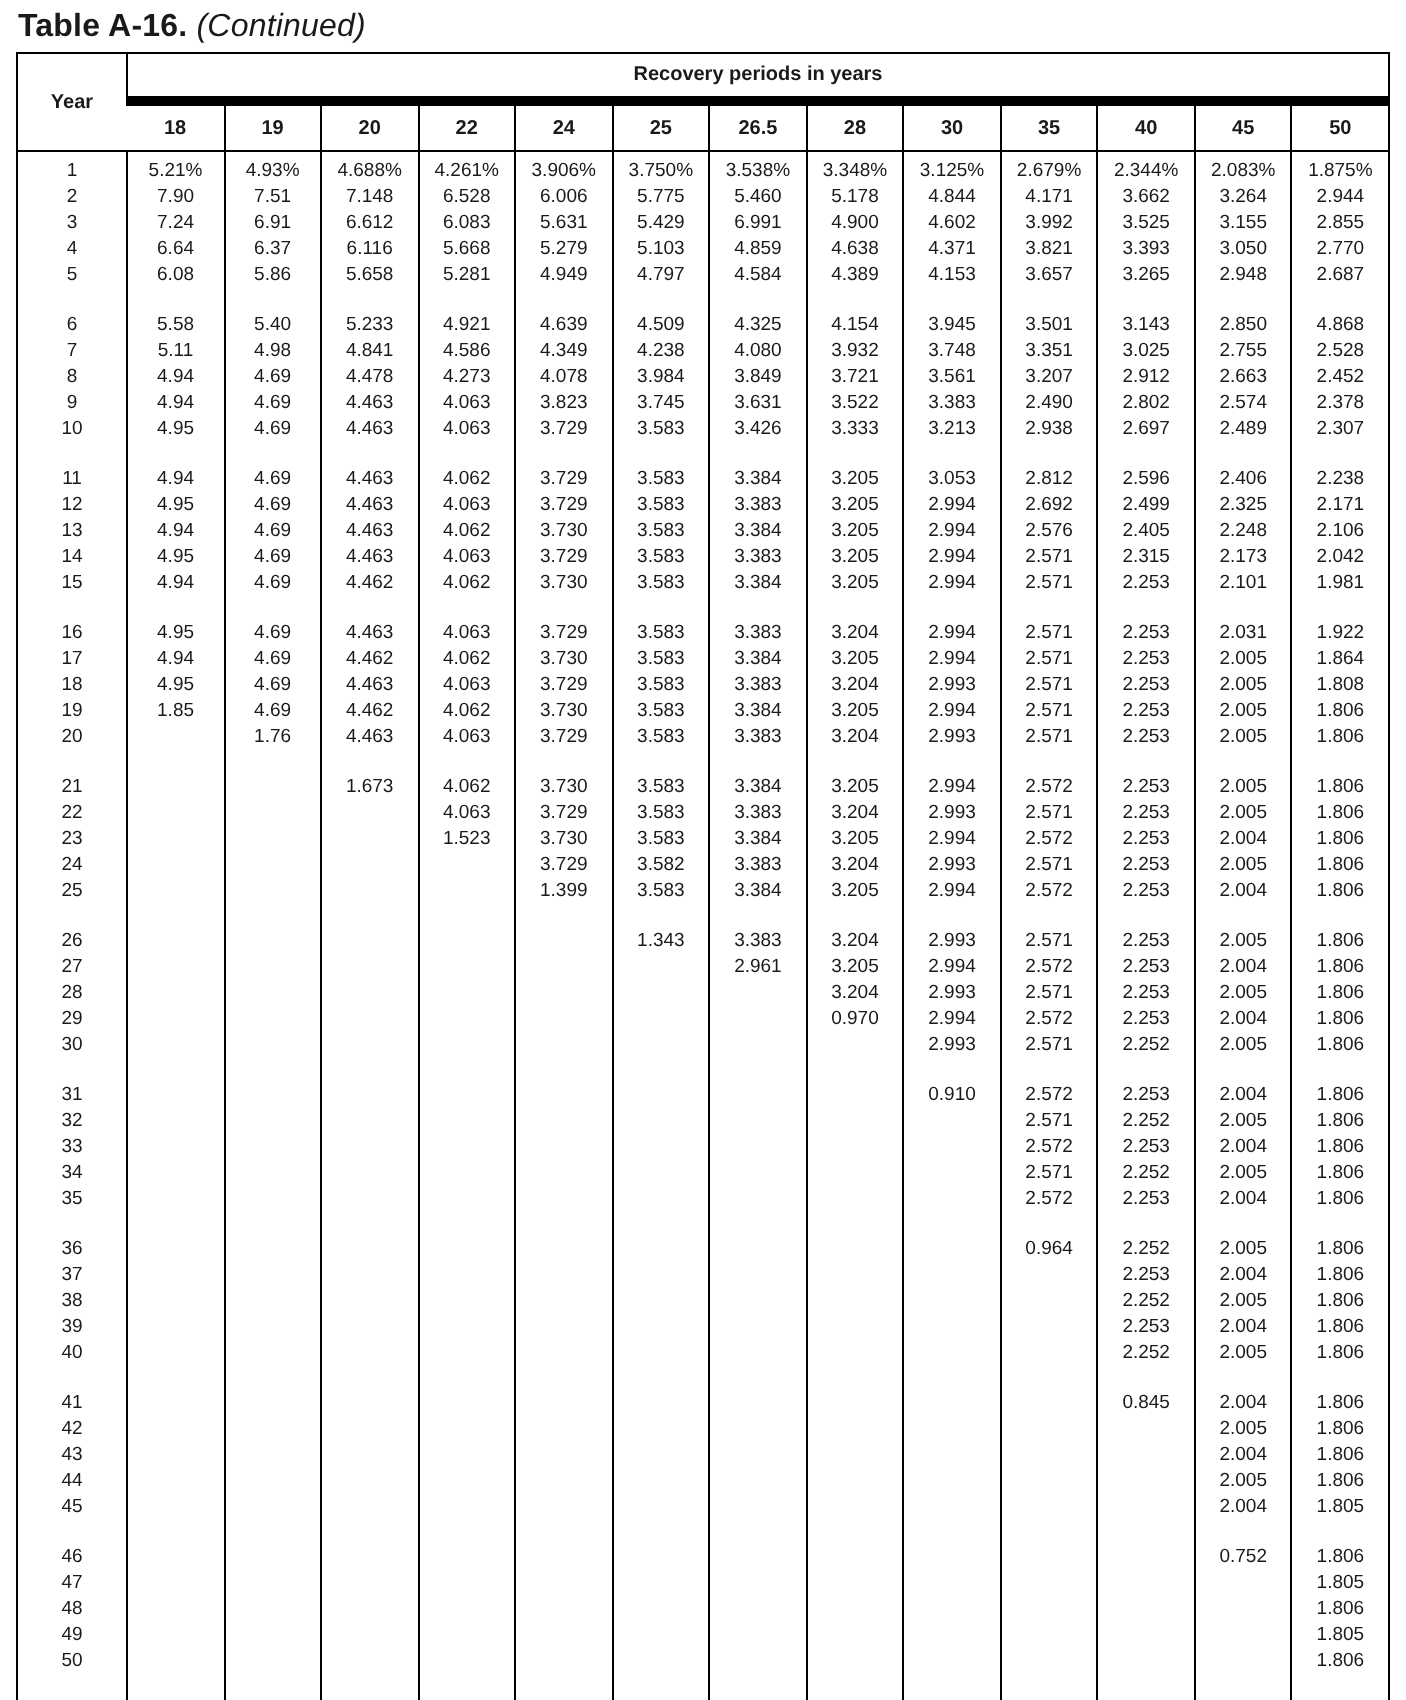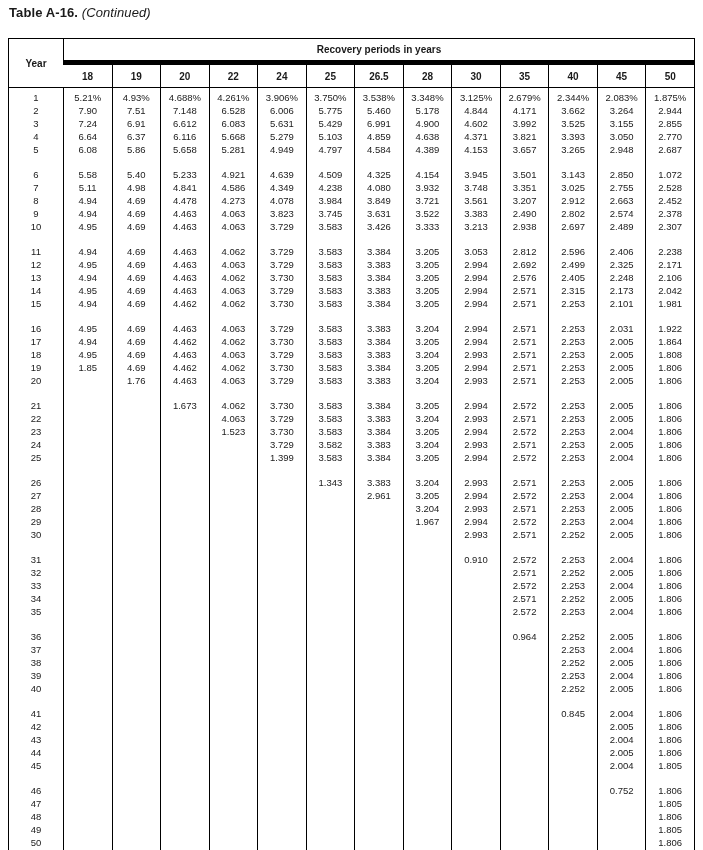--- a/index.html
+++ b/index.html
@@ -10,22 +10,22 @@
   }
   .page {
     width: 703px;
     height: 850px;
     box-sizing: border-box;
     padding: 3px 8px 0 8px;
     background: #fff;
     overflow: hidden;
   }
   .doc-title {
-    font-size: 13px;
-    margin: 2px 0 18px 1px;
+    font-size: 16px;
+    margin: 2px 0 3px 1px;
     letter-spacing: 0.1px;
     white-space: nowrap;
   }
   .doc-title .t-bold { font-weight: bold; }
   .doc-title .t-cont { font-style: italic; font-weight: normal; }
   table.data-table {
     border-collapse: collapse;
     table-layout: fixed;
     width: 687px;
     border: 1.5px solid #000;
@@ -196,21 +196,21 @@
           <td class="value-cell">5.233</td>
           <td class="value-cell">4.921</td>
           <td class="value-cell">4.639</td>
           <td class="value-cell">4.509</td>
           <td class="value-cell">4.325</td>
           <td class="value-cell">4.154</td>
           <td class="value-cell">3.945</td>
           <td class="value-cell">3.501</td>
           <td class="value-cell">3.143</td>
           <td class="value-cell">2.850</td>
-          <td class="value-cell">1.072</td>
+          <td class="value-cell">4.868</td>
         </tr>
         <tr>
           <td class="year-cell">7</td>
           <td class="value-cell">5.11</td>
           <td class="value-cell">4.98</td>
           <td class="value-cell">4.841</td>
           <td class="value-cell">4.586</td>
           <td class="value-cell">4.349</td>
           <td class="value-cell">4.238</td>
           <td class="value-cell">4.080</td>
@@ -623,21 +623,21 @@
         </tr>
         <tr>
           <td class="year-cell">29</td>
           <td class="value-cell"></td>
           <td class="value-cell"></td>
           <td class="value-cell"></td>
           <td class="value-cell"></td>
           <td class="value-cell"></td>
           <td class="value-cell"></td>
           <td class="value-cell"></td>
-          <td class="value-cell">1.967</td>
+          <td class="value-cell">0.970</td>
           <td class="value-cell">2.994</td>
           <td class="value-cell">2.572</td>
           <td class="value-cell">2.253</td>
           <td class="value-cell">2.004</td>
           <td class="value-cell">1.806</td>
         </tr>
         <tr>
           <td class="year-cell">30</td>
           <td class="value-cell"></td>
           <td class="value-cell"></td>

